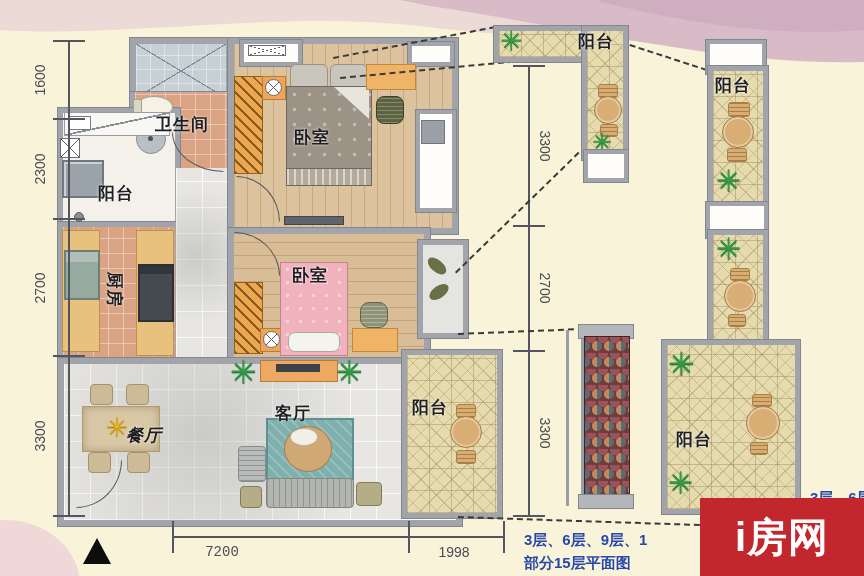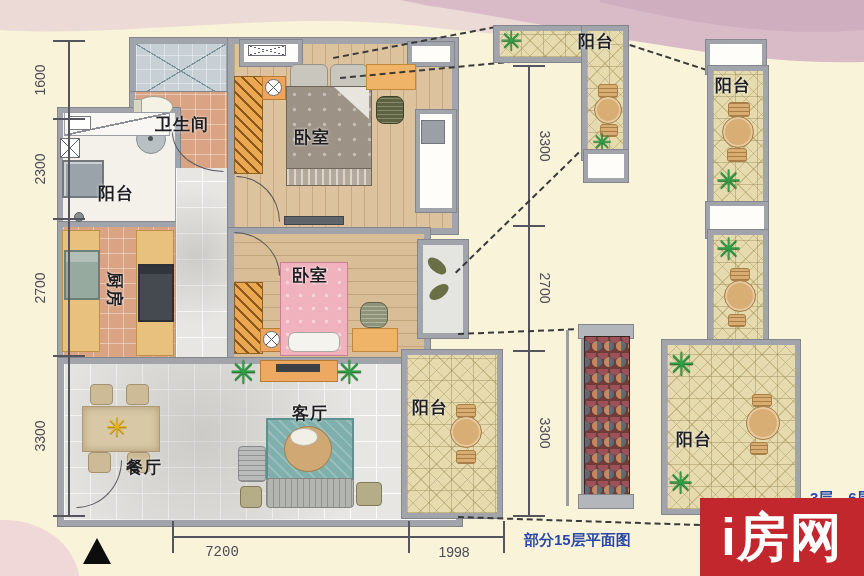--- a/index.html
+++ b/index.html
@@ -147,29 +147,29 @@
   <div class="a" style="left:266px;top:418px;width:84px;height:58px;background:#7fb0ad;border:2px solid #5d918f;
        background-image:repeating-linear-gradient(45deg,rgba(255,255,255,.18) 0 2px,transparent 2px 8px);"></div>
   <div class="a" style="left:284px;top:426px;width:46px;height:44px;background:#cfa873;border:1.5px solid #a5804e;border-radius:50%;"></div>
   <div class="a" style="left:290px;top:428px;width:26px;height:16px;background:#f2efe6;border:1px solid #b9b4a4;border-radius:50%;"></div>
   <div class="a" style="left:238px;top:446px;width:26px;height:34px;background:#b9bcba;border:1.5px solid #888b89;border-radius:4px;
        background-image:repeating-linear-gradient(0deg,rgba(70,70,70,.35) 0 1px,transparent 1px 5px);"></div>
   <div class="a" style="left:266px;top:478px;width:86px;height:28px;background:#b3b5b0;border:1.5px solid #84867f;border-radius:4px;
        background-image:repeating-linear-gradient(90deg,rgba(70,70,70,.3) 0 1px,transparent 1px 6px);"></div>
   <div class="a" style="left:240px;top:486px;width:20px;height:20px;background:#b5ad88;border:1px solid #827a58;border-radius:4px;"></div>
   <div class="a" style="left:356px;top:482px;width:24px;height:22px;background:#b5ad88;border:1px solid #827a58;border-radius:4px;"></div>
-  <div class="a rlabel" style="left:292px;top:402px;">客厅</div>
+  <div class="a rlabel" style="left:275px;top:402px;">客厅</div>
 
   <div class="a" style="left:90px;top:384px;width:21px;height:19px;background:#cdbb97;border:1px solid #a5936f;border-radius:4px;"></div>
   <div class="a" style="left:126px;top:384px;width:21px;height:19px;background:#cdbb97;border:1px solid #a5936f;border-radius:4px;"></div>
   <div class="a" style="left:82px;top:406px;width:76px;height:44px;background:#d8c8a6;border:1.5px solid #b09a74;box-shadow:inset 0 0 8px rgba(120,90,40,.4);"></div>
   <span class="plant" style="left:106px;top:414px;font-size:26px;color:#e7b61e;text-shadow:0 1px 1px #9a6d00;">✳</span>
   <div class="a" style="left:88px;top:452px;width:21px;height:19px;background:#cdbb97;border:1px solid #a5936f;border-radius:4px;"></div>
   <div class="a" style="left:127px;top:452px;width:21px;height:19px;background:#cdbb97;border:1px solid #a5936f;border-radius:4px;"></div>
-  <div class="a rlabel" style="left:126px;top:456px;">餐厅</div>
+  <div class="a rlabel" style="left:126px;top:424px;font-style:italic;">餐厅</div>
   <div class="arc" style="left:76px;top:460px;width:44px;height:46px;border-color:transparent #55585e #55585e transparent;border-radius:0 0 100% 0;"></div>
 
   <div class="a rlabel" style="left:412px;top:396px;">阳台</div>
   <div class="stool" style="left:456px;top:404px;width:18px;height:12px;"></div>
   <div class="rtable" style="left:450px;top:416px;width:30px;height:30px;"></div>
   <div class="stool" style="left:456px;top:450px;width:18px;height:12px;"></div>
 
   <div class="dline" style="left:68px;top:40px;width:1.5px;height:475px;"></div>
   <div class="dline" style="left:53px;top:40px;width:32px;height:1.5px;"></div>
   <div class="dline" style="left:53px;top:118px;width:32px;height:1.5px;"></div>
@@ -236,21 +236,22 @@
   <div class="stool" style="left:752px;top:394px;width:18px;height:11px;"></div>
   <div class="rtable" style="left:746px;top:406px;width:32px;height:32px;"></div>
   <div class="stool" style="left:750px;top:442px;width:16px;height:11px;"></div>
 
   <div class="a" style="left:566px;top:330px;width:12px;height:176px;border-left:3px solid #9a9ea4;border-right:3px solid #9a9ea4;"></div>
   <div class="a" style="left:578px;top:324px;width:54px;height:13px;background:#b3b7bc;border:1px solid #83878d;"></div>
   <div class="a scales" style="left:584px;top:336px;width:44px;height:158px;"></div>
   <div class="a" style="left:578px;top:494px;width:54px;height:13px;background:#b3b7bc;border:1px solid #83878d;"></div>
 
   <div class="a note" style="left:524px;top:528px;">
+    <div>3层、6层、9层、1</div>
     <div>部分15层平面图</div>
   </div>
   <div class="a note" style="left:810px;top:486px;">3层、6层</div>
 
   <div class="a" style="left:700px;top:498px;width:164px;height:78px;background:#c2272d;display:flex;align-items:center;justify-content:center;">
-    <span style="color:#ffffff;font-size:52px;font-weight:800;letter-spacing:1px;line-height:1;">i房网</span>
+    <span style="color:#ffffff;font-size:40px;font-weight:800;letter-spacing:1px;line-height:1;">i房网</span>
   </div>
 
 </div>
 
 </body></html>

